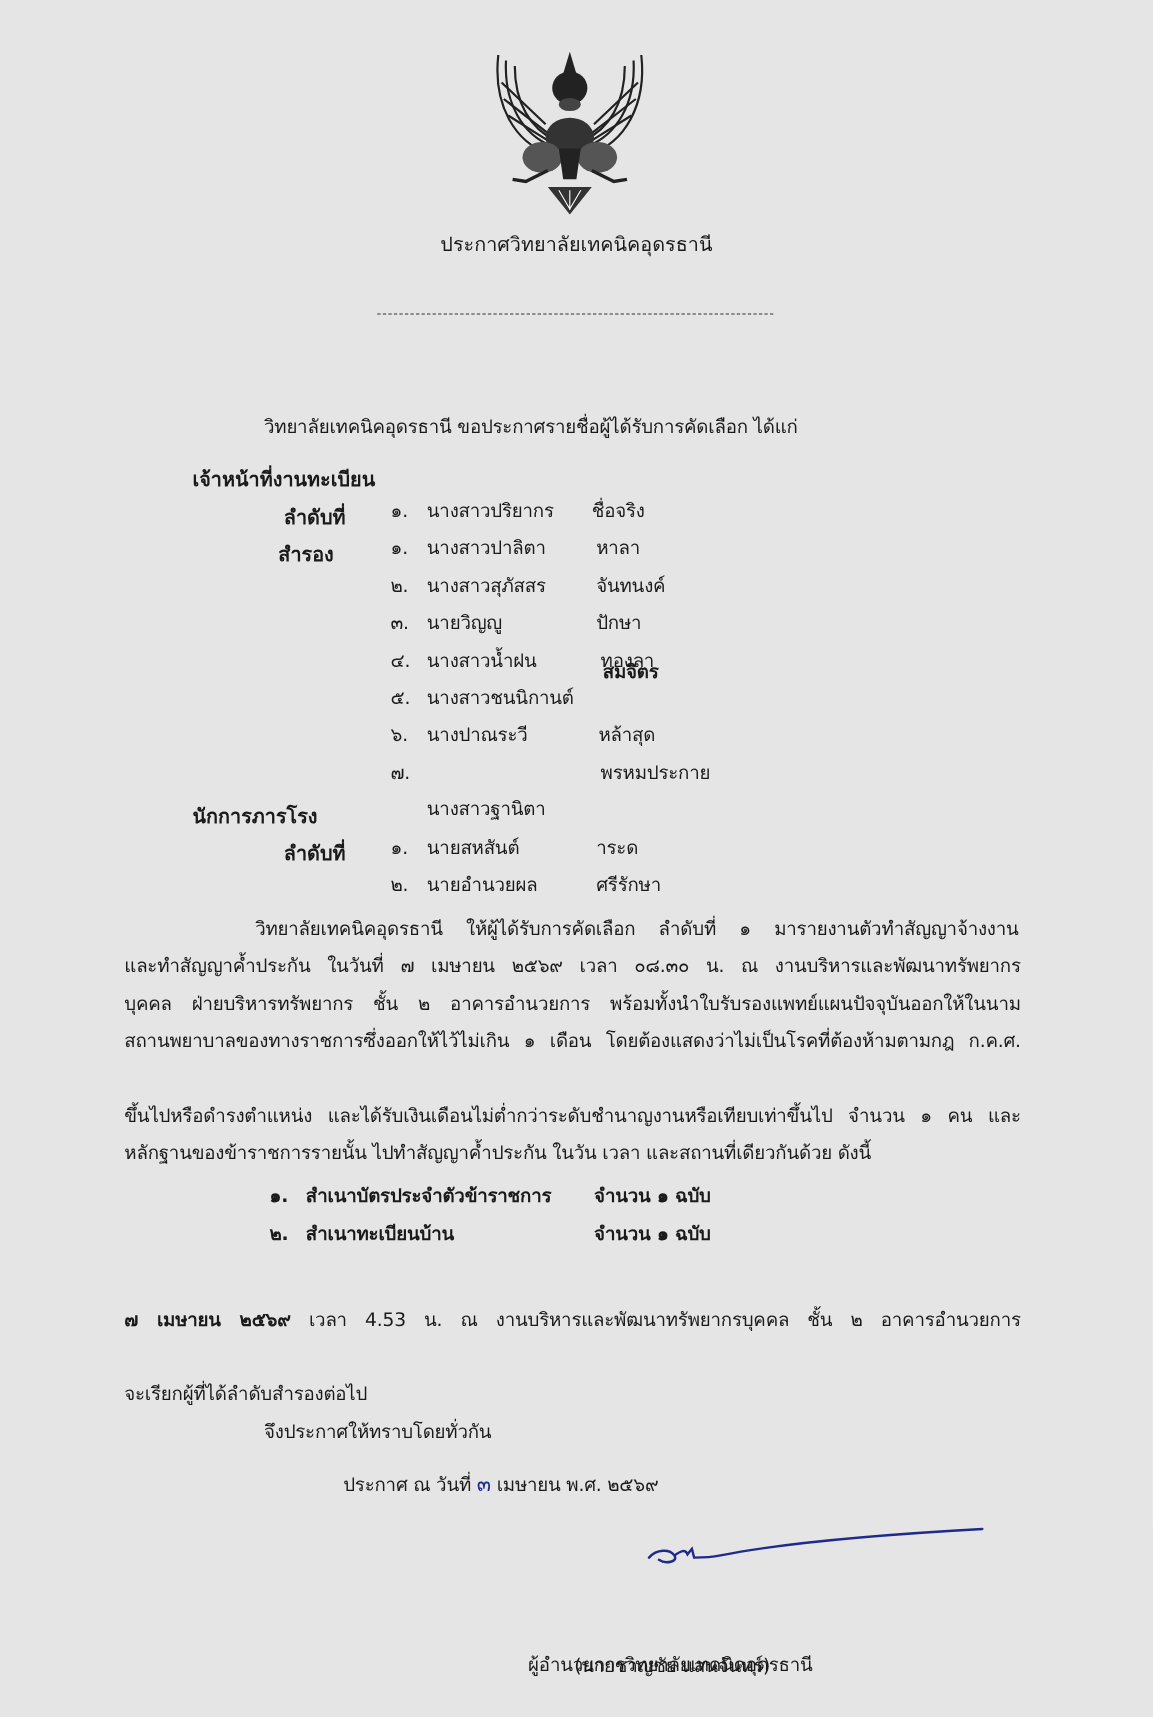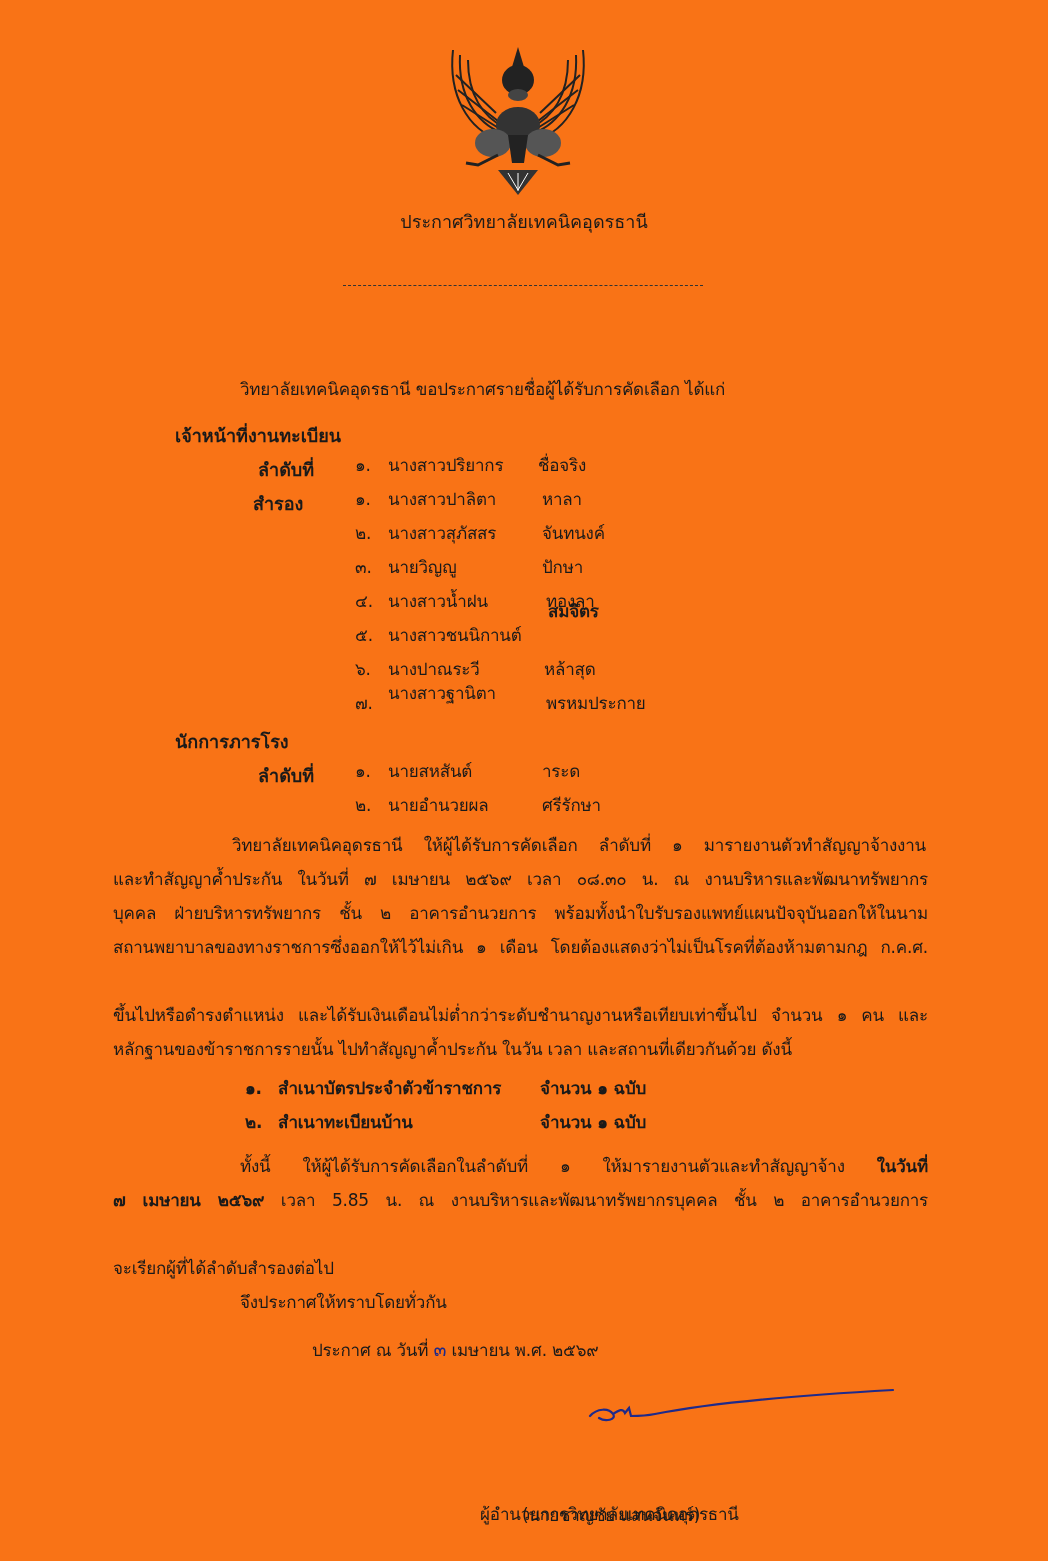--- a/index.html
+++ b/index.html
@@ -1,21 +1,21 @@
 <!DOCTYPE html>
 <html><head>
 <meta charset="utf-8">
 <style>
   html, body { margin: 0; padding: 0; background: #ffffff; }
   body {
     width: 1048px; height: 1561px; position: relative; overflow: hidden;
     font-family: "DejaVu Sans", "Liberation Sans", sans-serif;
     color: #1a1a1a;
   }
-  .page { position: absolute; inset: 0; background: #f97316; padding-left: 40px; }
+  .page { position: absolute; inset: 0; background: #e5e5e5; padding-left: 40px; }
   .abs { position: absolute; white-space: nowrap; }
   .t { font-size: 17px; line-height: 1; letter-spacing: -0.2px; }
   .b { font-weight: bold; }
   .emblem { position: absolute; left: 438px; top: 35px; width: 160px; height: 165px; }
   .title1 { left: 0; width: 1048px; text-align: center; top: 207px; font-size: 18px; }
   .title2 { left: 190px; top: 241px; font-size: 18px; }
   .rule { left: 343px; top: 285px; width: 360px; border-top: 1.5px dashed #333; }
   .just { left: 113px; width: 815px; text-align: justify; text-align-last: justify; }
   .lbl { font-size: 18px; font-weight: bold; }
   .handwrite { color: #1f2a8a; font-family: "DejaVu Serif", serif; font-size: 19px; }
@@ -101,21 +101,21 @@
     <span class="abs t" style="left:388px; top:627px;">นางสาวชนนิกานต์</span>
     <span class="abs t" style="left:548px; top:603px;font-weight:bold;">สมจิตร</span>
   </div>
   <div>
     <span class="abs t" style="left:355px; top:661px;">๖.</span>
     <span class="abs t" style="left:388px; top:661px;">นางปาณระวี</span>
     <span class="abs t" style="left:544px; top:661px;">หล้าสุด</span>
   </div>
   <div>
     <span class="abs t" style="left:355px; top:695px;">๗.</span>
-    <span class="abs t" style="left:388px; top:685px;text-align:center;">นางสาวฐานิตา</span>
+    <span class="abs t" style="left:388px; top:728px;text-align:center;">นางสาวฐานิตา</span>
     <span class="abs t" style="left:546px; top:695px;">พรหมประกาย</span>
   </div>
 
   <div class="abs lbl" style="left:175px; top:727px;">นักการภารโรง</div>
   <div class="abs lbl" style="left:258px; top:761px;">ลำดับที่</div>
   <div>
     <span class="abs t" style="left:355px; top:763px;">๑.</span>
     <span class="abs t" style="left:388px; top:763px;">นายสหสันต์</span>
     <span class="abs t" style="left:542px; top:763px;">าระด</span>
   </div>
@@ -136,22 +136,21 @@
     <span class="abs t b" style="left:245px; top:1080px;">๑.</span>
     <span class="abs t b" style="left:278px; top:1080px;">สำเนาบัตรประจำตัวข้าราชการ</span>
     <span class="abs t b" style="left:540px; top:1080px;">จำนวน ๑ ฉบับ</span>
   </div>
   <div>
     <span class="abs t b" style="left:245px; top:1114px;">๒.</span>
     <span class="abs t b" style="left:278px; top:1114px;">สำเนาทะเบียนบ้าน</span>
     <span class="abs t b" style="left:540px; top:1114px;">จำนวน ๑ ฉบับ</span>
   </div>
 
-  <div class="abs t" style="left:240px; top:1158px; width:688px; text-align:justify; text-align-last:justify;"><span>ทั้งนี้  ให้ผู้ได้รับการคัดเลือกในลำดับที่ ๑  ให้มารายงานตัวและทำสัญญาจ้าง </span><span class="b">ในวันที่</span></div>
-  <div class="abs t just" style="top:1192px;"><span class="b">๗ เมษายน ๒๕๖๙</span><span> เวลา 5.85 น. ณ งานบริหารและพัฒนาทรัพยากรบุคคล ชั้น ๒ อาคารอำนวยการ</span></div>
+  <div class="abs t just" style="top:1192px;"><span class="b">๗ เมษายน ๒๕๖๙</span><span> เวลา 4.53 น. ณ งานบริหารและพัฒนาทรัพยากรบุคคล ชั้น ๒ อาคารอำนวยการ</span></div>
   <div class="abs t" style="left:113px; top:1260px;">จะเรียกผู้ที่ได้ลำดับสำรองต่อไป</div>
 
   <div class="abs t" style="left:240px; top:1294px;">จึงประกาศให้ทราบโดยทั่วกัน</div>
 
   <div class="abs t" style="left:312px; top:1340px;">
     <span>ประกาศ  ณ  วันที่</span>
     <span class="handwrite">๓</span>
     <span>เมษายน  พ.ศ.  ๒๕๖๙</span>
   </div>
 

